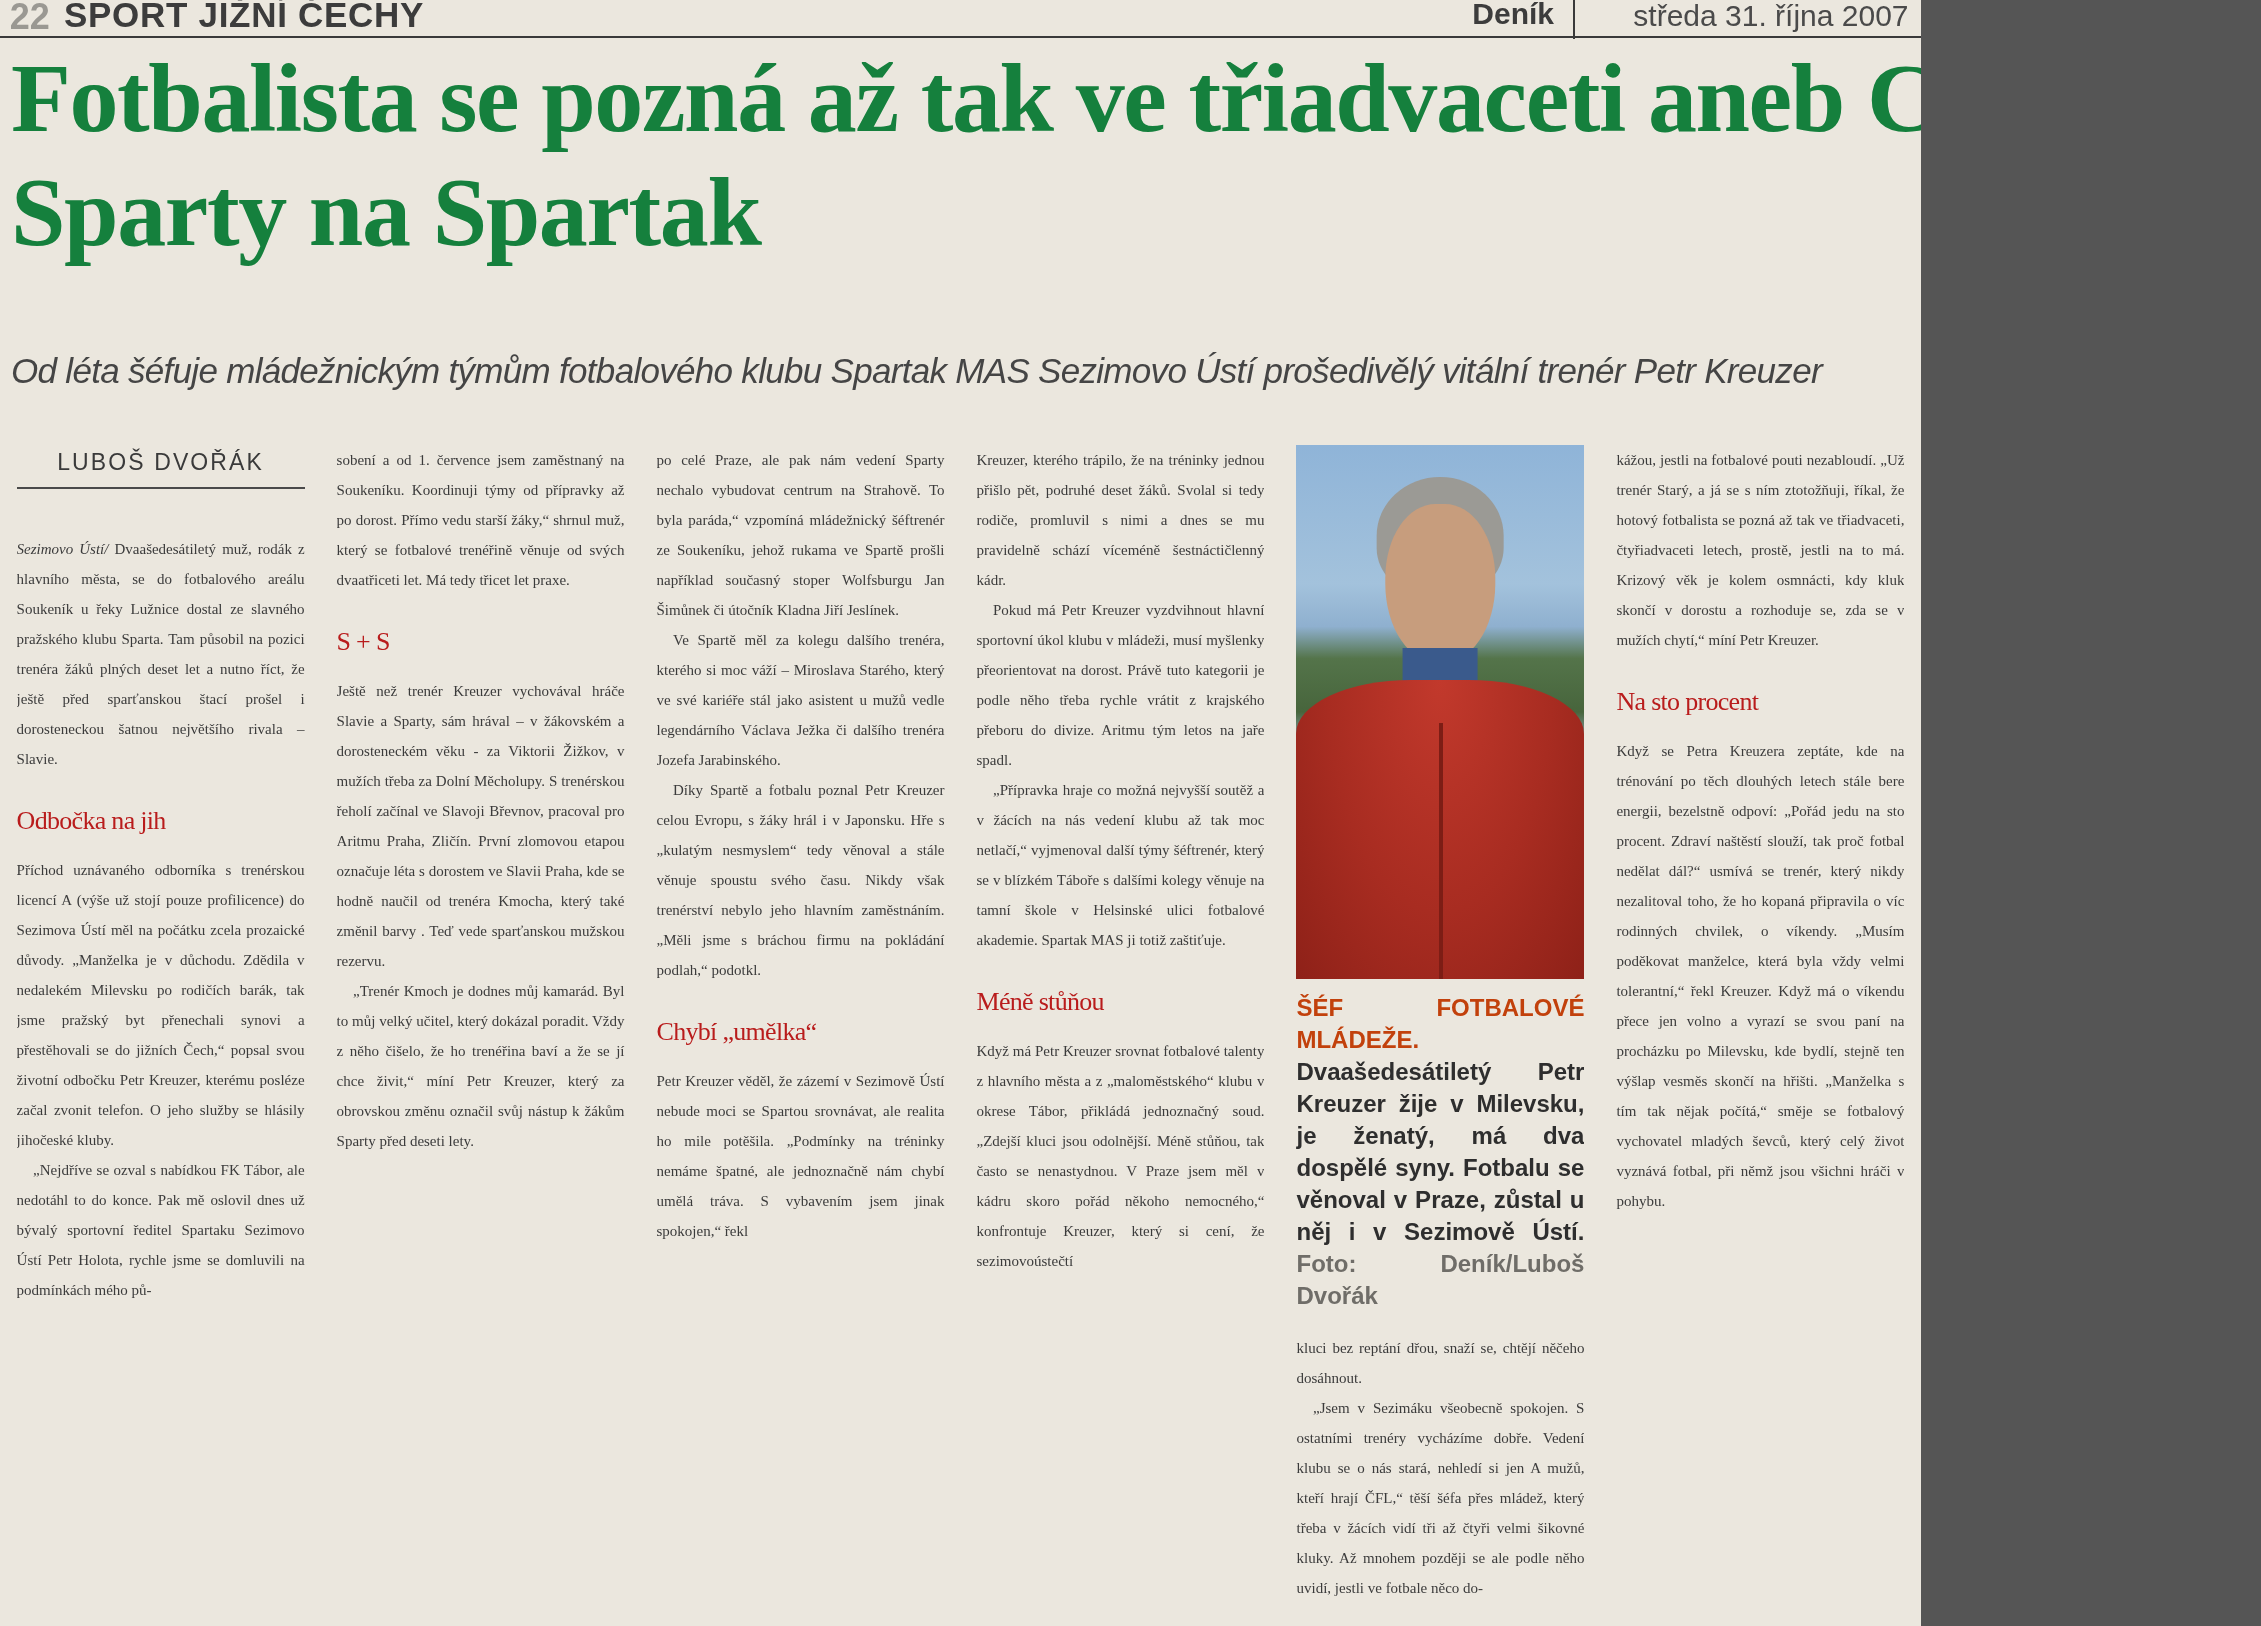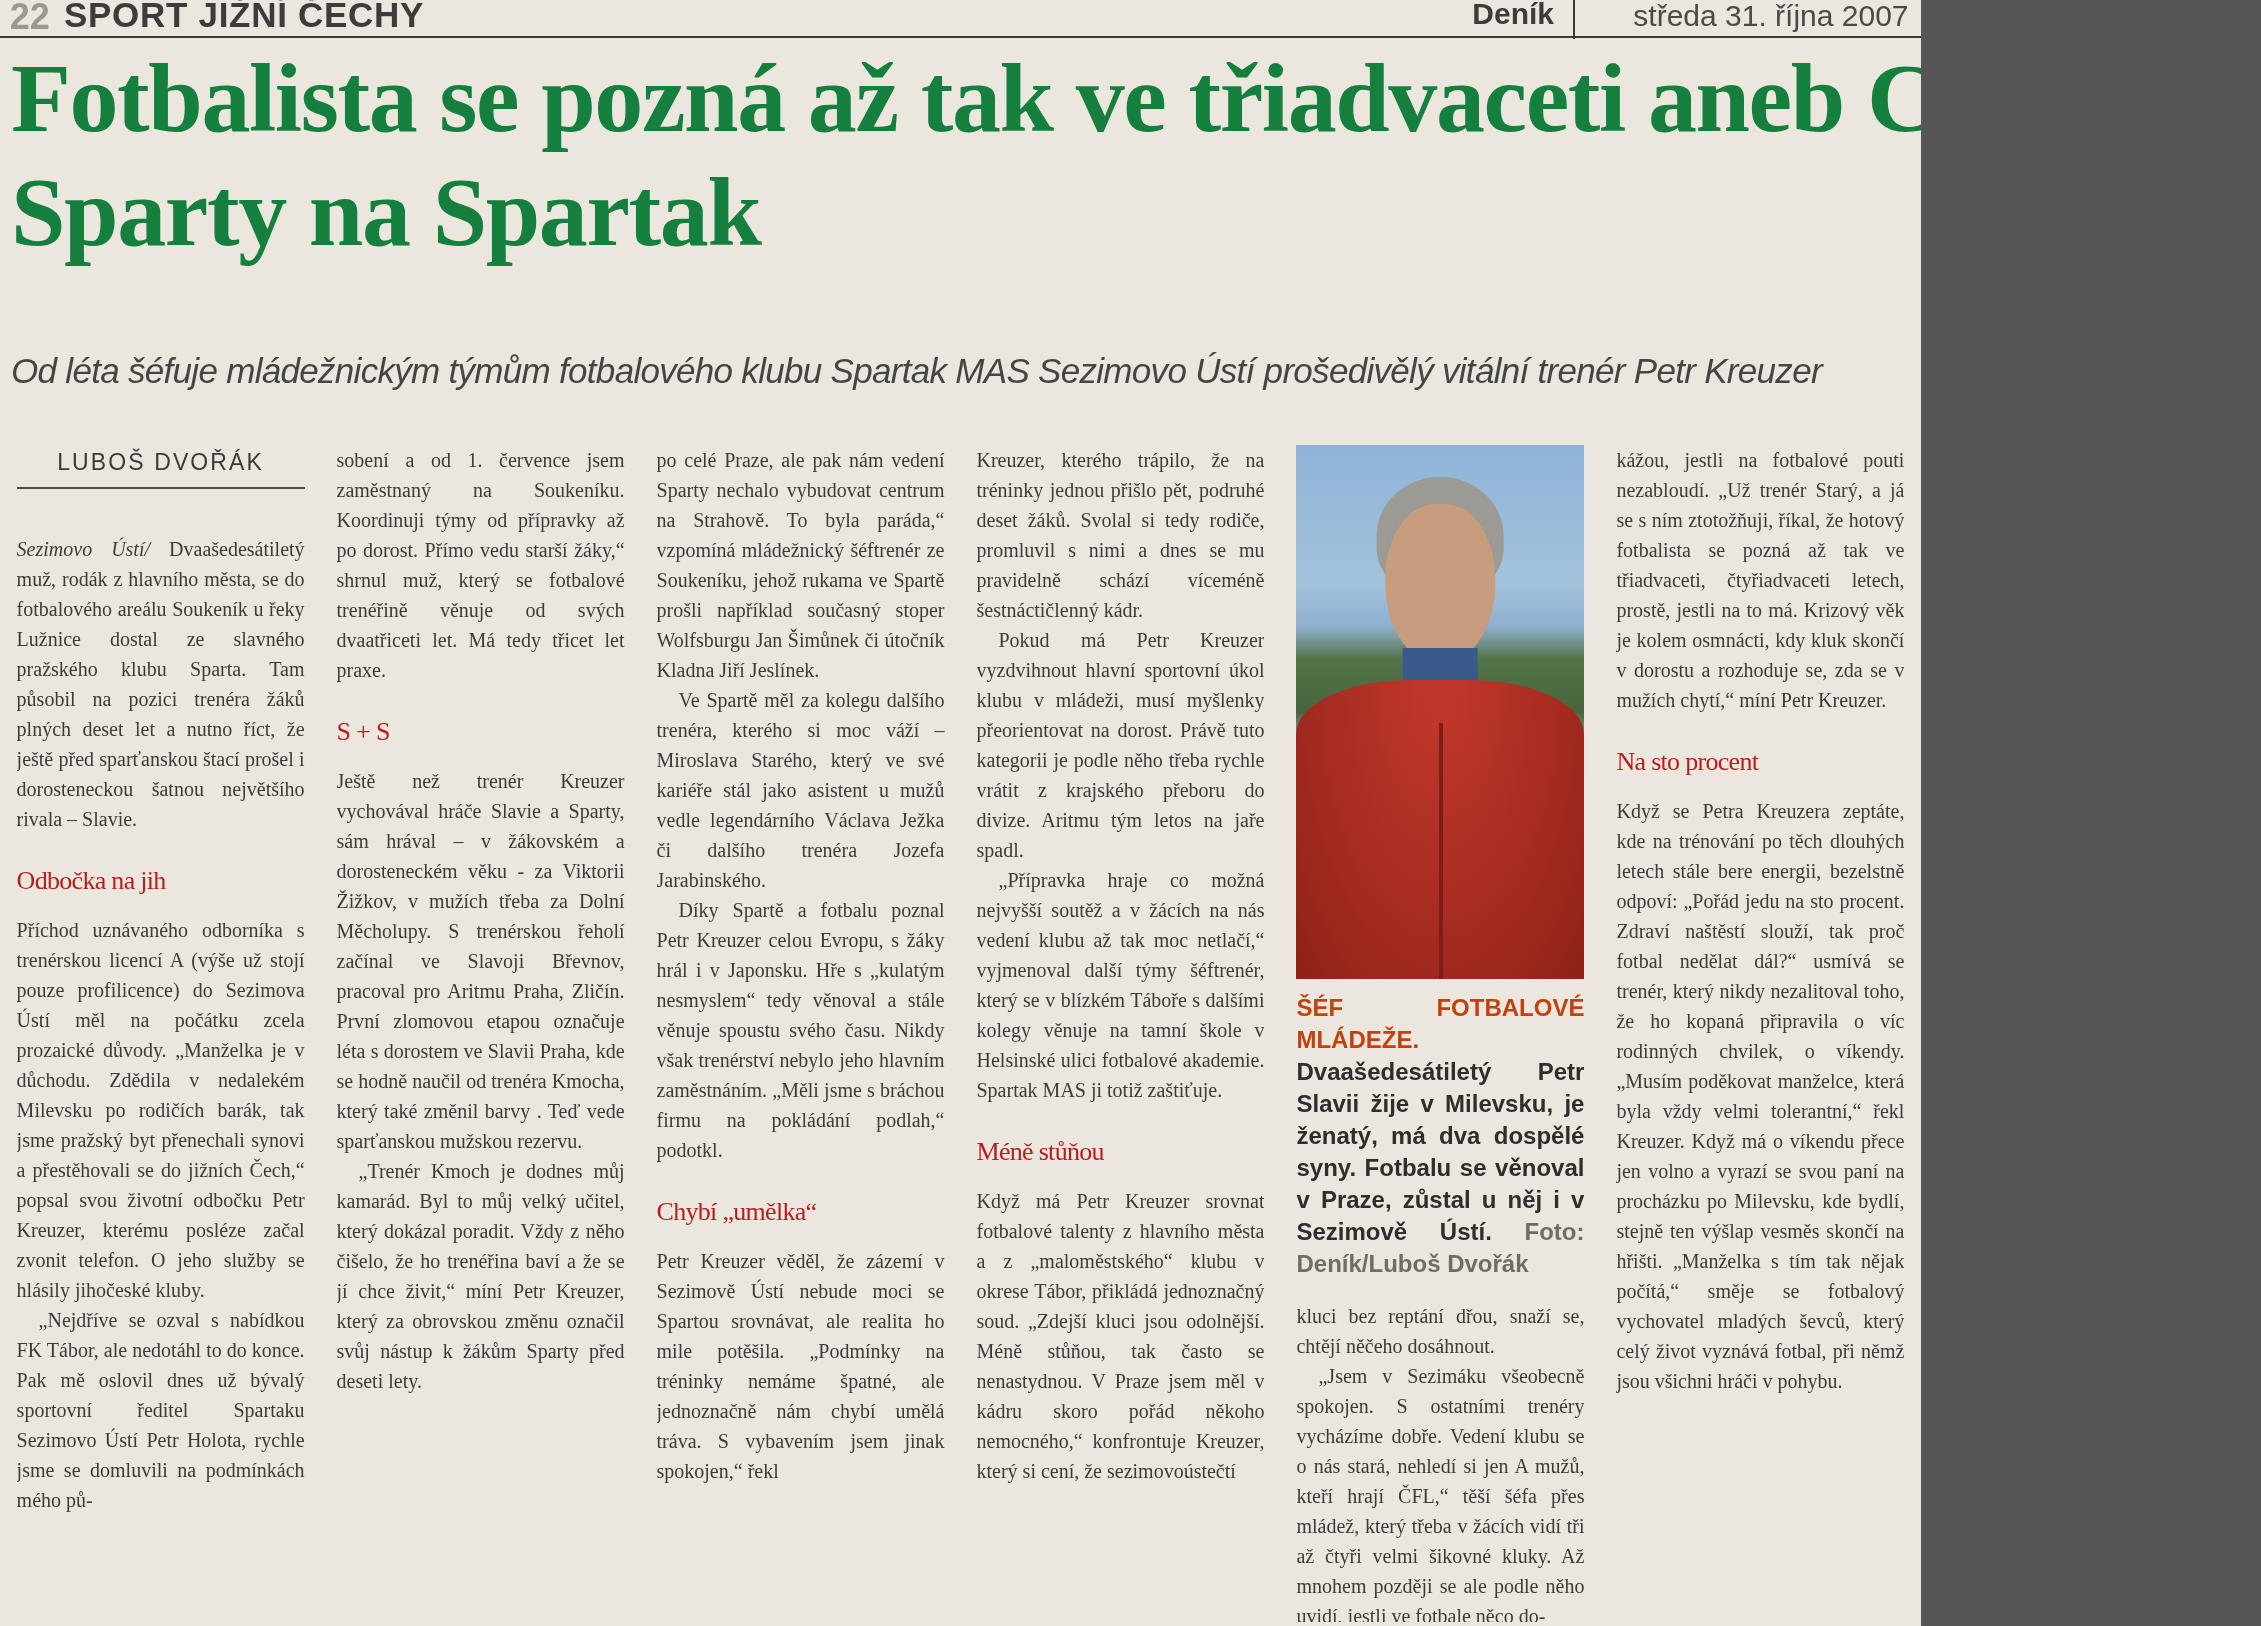--- a/index.html
+++ b/index.html
@@ -52,21 +52,21 @@
     font-family:"Liberation Sans", sans-serif;
     font-size:35px;letter-spacing:-0.7px;color:#454545;font-style:italic;
   }
   
   #cols{
     position:absolute;left:16.6px;right:16.6px;top:445px;bottom:5.5px;
     display:flex;gap:32px;
   }
   .col{flex:1 1 0;overflow:hidden;}
   .body-p{
-    margin:0;font-size:20px;line-height:30px;text-align:justify;
+    margin:0;font-size:15px;line-height:30px;text-align:justify;
     color:#3b3b3b;
   }
   .body-p + .body-p{text-indent:1.1em;}
   .lead{font-style:italic;}
   .subhead{
     font-family:"Liberation Serif", serif;
     font-weight:500;font-size:26px;line-height:1.05;
     letter-spacing:-0.7px;color:#b91c1c;
     margin:33px 0 21px 0;
   }
@@ -166,21 +166,21 @@
     </div>
 
     <div class="col">
       <div class="photo">
         <div class="hair"></div>
         <div class="face"></div>
         <div class="shirt"></div>
         <div class="jacket"></div>
         <div class="zipper"></div>
       </div>
-      <p class="caption"><span class="cap-lead">ŠÉF FOTBALOVÉ MLÁDEŽE.</span><span> Dvaašedesátiletý Petr Slavii žije v Milevsku, je ženatý, má dva dospělé syny. Fotbalu se věnoval v Praze, zůstal u něj i v Sezimově Ústí. </span><span class="credit">Foto: Deník/Luboš Dvořák</span></p>
+      <p class="caption"><span class="cap-lead">ŠÉF FOTBALOVÉ MLÁDEŽE.</span><span> Dvaašedesátiletý Petr Kreuzer žije v Milevsku, je ženatý, má dva dospělé syny. Fotbalu se věnoval v Praze, zůstal u něj i v Sezimově Ústí. </span><span class="credit">Foto: Deník/Luboš Dvořák</span></p>
       <p class="body-p">kluci bez reptání dřou, snaží se, chtějí něčeho dosáhnout.</p>
       <p class="body-p">„Jsem v Sezimáku všeobecně spokojen. S ostatními trenéry vycházíme dobře. Vedení klubu se o nás stará, nehledí si jen A mužů, kteří hrají ČFL,“ těší šéfa přes mládež, který třeba v žácích vidí tři až čtyři velmi šikovné kluky. Až mnohem později se ale podle něho uvidí, jestli ve fotbale něco do-</p>
     </div>
 
     <div class="col">
       <p class="body-p">kážou, jestli na fotbalové pouti nezabloudí. „Už trenér Starý, a já se s ním ztotožňuji, říkal, že hotový fotbalista se pozná až tak ve třiadvaceti, čtyřiadvaceti letech, prostě, jestli na to má. Krizový věk je kolem osmnácti, kdy kluk skončí v dorostu a rozhoduje se, zda se v mužích chytí,“ míní Petr Kreuzer.</p>
       <div class="subhead">Na sto procent</div>
       <p class="body-p">Když se Petra Kreuzera zeptáte, kde na trénování po těch dlouhých letech stále bere energii, bezelstně odpoví: „Pořád jedu na sto procent. Zdraví naštěstí slouží, tak proč fotbal nedělat dál?“ usmívá se trenér, který nikdy nezalitoval toho, že ho kopaná připravila o víc rodinných chvilek, o víkendy. „Musím poděkovat manželce, která byla vždy velmi tolerantní,“ řekl Kreuzer. Když má o víkendu přece jen volno a vyrazí se svou paní na procházku po Milevsku, kde bydlí, stejně ten výšlap vesměs skončí na hřišti. „Manželka s tím tak nějak počítá,“ směje se fotbalový vychovatel mladých ševců, který celý život vyznává fotbal, při němž jsou všichni hráči v pohybu.</p>
     </div>
 

